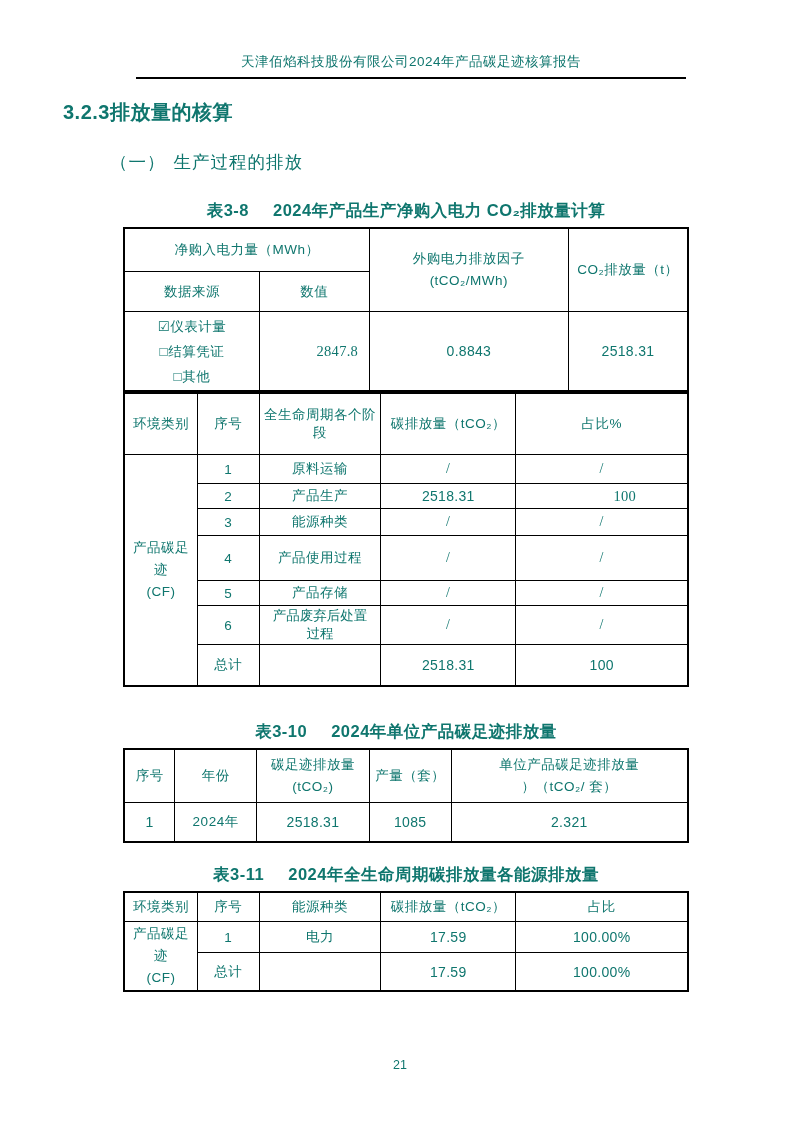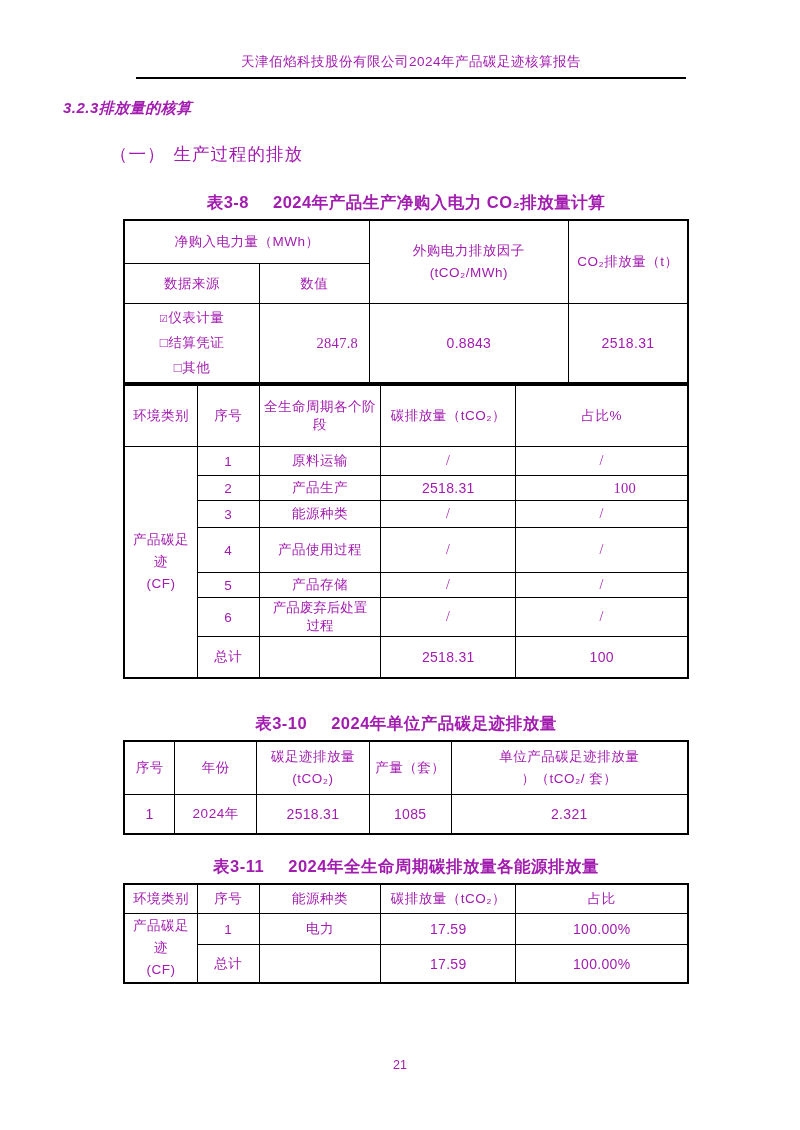--- a/index.html
+++ b/index.html
@@ -1,28 +1,28 @@
 <!DOCTYPE html>
 <html><head>
 <meta charset="utf-8">
 <style>
   html,body{margin:0;padding:0;background:#888;}
   .page{
     position:relative;width:800px;height:1130px;margin:0 auto;background:#fff;
-    font-family:"Liberation Sans",sans-serif;color:#a21caf;overflow:hidden;
+    font-family:"Liberation Sans",sans-serif;color:#0f766e;overflow:hidden;
   }
   .doc-header{
     margin-left:136px;width:550px;padding-top:53px;
   }
   .doc-header .hdr-text{
     display:block;text-align:center;font-size:13.5px;letter-spacing:0.5px;
     padding-bottom:6px;border-bottom:2px solid #000;
   }
   .section-heading{
-    margin:20px 0 0 63px;font-size:15px;font-weight:bold;letter-spacing:0.5px;font-style:italic;
+    margin:20px 0 0 63px;font-size:20px;font-weight:bold;letter-spacing:0.5px;
   }
   .subsection-heading{
     margin:24px 0 0 110px;font-size:17.5px;letter-spacing:1px;
   }
   .subsection-heading .marker{margin-right:8px;}
   .tables{margin-left:123px;width:566px;}
   .tbl-title{
     text-align:center;font-size:16.5px;font-weight:bold;letter-spacing:0.5px;
     margin:0 0 5px 0;
   }
@@ -36,21 +36,21 @@
     border:2px solid #000;
   }
   td{
     border:1px solid #000;text-align:center;vertical-align:middle;
     font-size:13.5px;padding:1px 2px;letter-spacing:0.5px;overflow:hidden;
   }
   .two-line span{display:block;line-height:22px;}
   .num{font-size:14px;letter-spacing:0.3px;}
   .num-serif{font-family:"Liberation Serif",serif;font-size:14.5px;letter-spacing:0.3px;padding-left:48px;}
   .slash{font-family:"Liberation Serif",serif;font-size:14px;}
-  .src-cell span{display:block;line-height:25px;font-size:13.5px;font-family:Liberation Mono, monospace;}
+  .src-cell span{display:block;line-height:25px;font-size:13.5px;}
   .page-number{
     position:absolute;top:1058px;left:0;width:100%;text-align:center;font-size:12.5px;
   }
 </style>
 </head>
 <body>
 
 <div class="page">
 
   <div class="doc-header">

